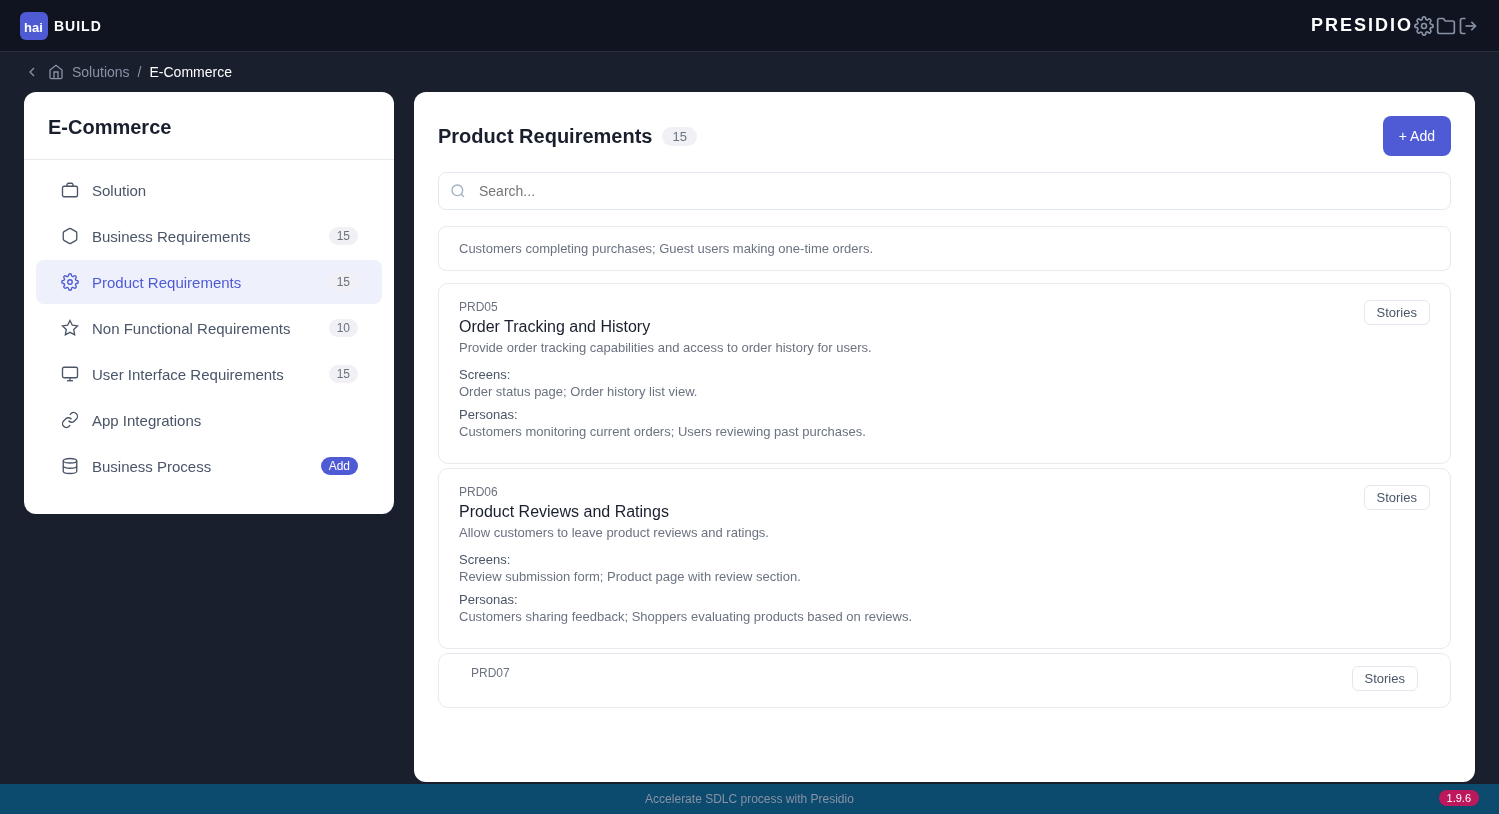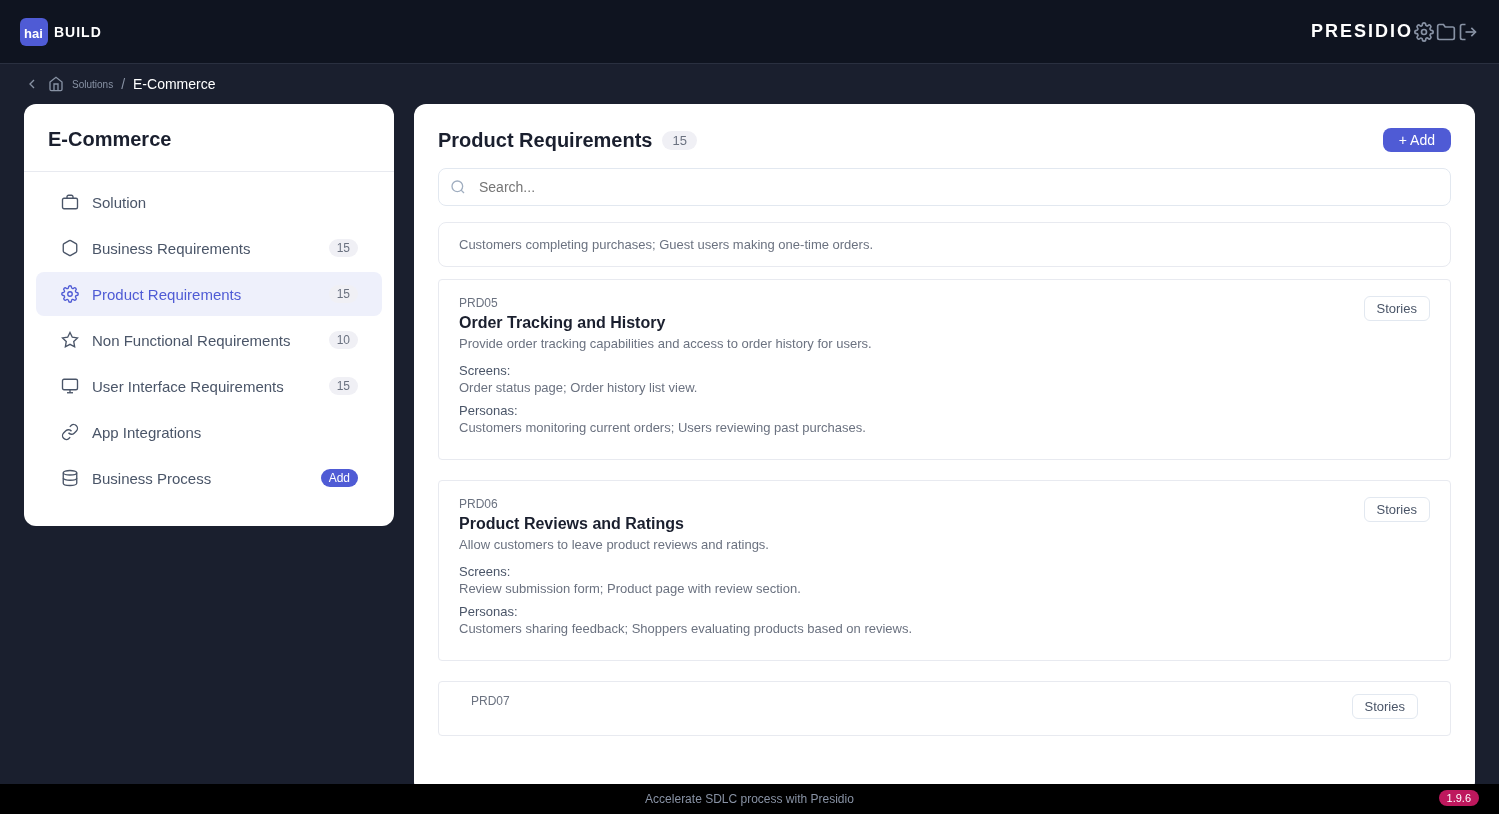--- a/index.html
+++ b/index.html
@@ -1,21 +1,21 @@
 <!DOCTYPE html>
 <html><head>
   <meta charset="utf-8">
   <style>
     * { box-sizing: border-box; margin: 0; padding: 0; }
     body { font-family: -apple-system, BlinkMacSystemFont, 'Segoe UI', sans-serif; background: #1a1f2e; min-height: 100vh; }
 
     
     .topnav {
       background: #0f1420;
-      height: 64px;
+      height: 52px;
       display: flex;
       align-items: center;
       justify-content: space-between;
       padding: 0 20px;
       border-bottom: 1px solid #2a3040;
     }
     .topnav-left { display: flex; align-items: center; gap: 8px; }
     .logo { display: flex; align-items: center; gap: 6px; }
     .logo-icon { width: 28px; height: 28px; }
     .logo-text { color: #fff; font-size: 14px; font-weight: 600; letter-spacing: 1px; }
@@ -27,21 +27,21 @@
     .breadcrumb-bar {
       background: #1a1f2e;
       padding: 12px 24px;
       display: flex;
       align-items: center;
       gap: 8px;
     }
     .breadcrumb-back { color: #8892a4; cursor: pointer; display: flex; align-items: center; }
     .breadcrumb-home { color: #8892a4; display: flex; align-items: center; }
     .breadcrumb-sep { color: #8892a4; font-size: 14px; }
-    .breadcrumb-link { color: #8892a4; font-size: 10px; cursor: pointer; }
+    .breadcrumb-link { color: #8892a4; font-size: 14px; cursor: pointer; }
     .breadcrumb-current { color: #fff; font-size: 14px; font-weight: 500; }
 
     
     .main-layout {
       display: flex;
       gap: 0;
       padding: 0 24px 24px 24px;
       min-height: calc(100vh - 100px);
     }
 
@@ -114,21 +114,21 @@
       color: #6b7280;
       border-radius: 999px;
       font-size: 13px;
       padding: 2px 10px;
     }
     .add-btn {
       background: #4f5bd5;
       color: #fff;
       border: none;
       border-radius: 8px;
-      padding: 4px 16px;
+      padding: 12px 16px;
       font-size: 14px;
       cursor: pointer;
       display: flex;
       align-items: center;
       gap: 6px;
       font-weight: 500;
     }
 
     
     .search-box {
@@ -148,27 +148,27 @@
       position: absolute;
       left: 12px;
       top: 50%;
       transform: translateY(-50%);
       color: #a0aec0;
     }
 
     
     .req-card {
       border: 1px solid #e8eaf0;
-      border-radius: 4px;
+      border-radius: 10px;
       padding: 16px 20px;
-      margin-bottom: 20px;
+      margin-bottom: 4px;
     }
     .req-card-header { display: flex; align-items: flex-start; justify-content: space-between; margin-bottom: 4px; }
     .req-id { font-size: 12px; color: #6b7280; font-weight: 500; margin-bottom: 4px; }
-    .req-title { font-size: 16px; font-weight: 700; color: #1a1f2e; margin-bottom: 4px; }
+    .req-title { font-size: 16px; font-weight: 400; color: #1a1f2e; margin-bottom: 4px; }
     .req-desc { font-size: 13px; color: #6b7280; margin-bottom: 8px; }
     .req-field-label { font-size: 13px; font-weight: 400; color: #4a5568; margin-bottom: 2px; }
     .req-field-value { font-size: 13px; color: #6b7280; margin-bottom: 8px; }
     .stories-btn {
       background: #fff;
       border: 1px solid #e2e8f0;
       border-radius: 6px;
       padding: 4px 12px;
       font-size: 13px;
       color: #4a5568;
@@ -185,21 +185,21 @@
       font-size: 13px;
       color: #6b7280;
     }
 
     
     .bottom-bar {
       position: fixed;
       bottom: 0;
       left: 0;
       right: 0;
-      background: #000000;
+      background: #0c4a6e;
       text-align: center;
       padding: 8px;
       font-size: 12px;
       color: #8892a4;
     }
     .version-badge {
       position: fixed;
       bottom: 8px;
       right: 20px;
       background: #be185d;

